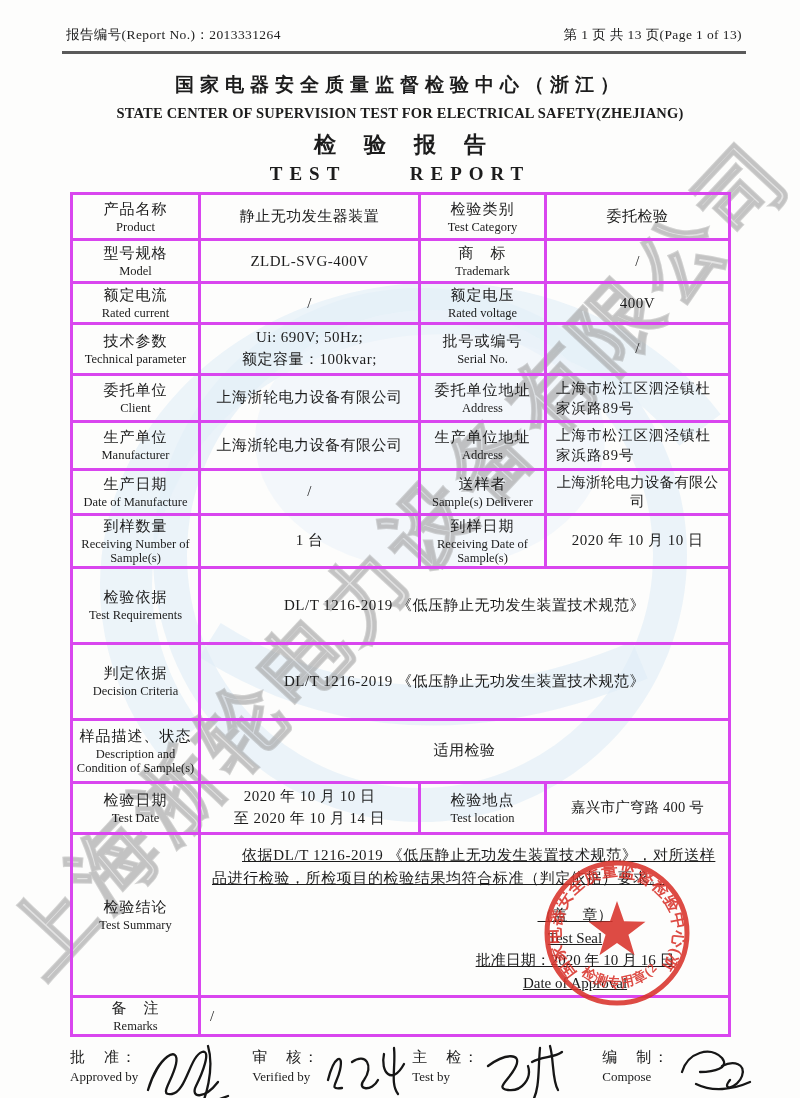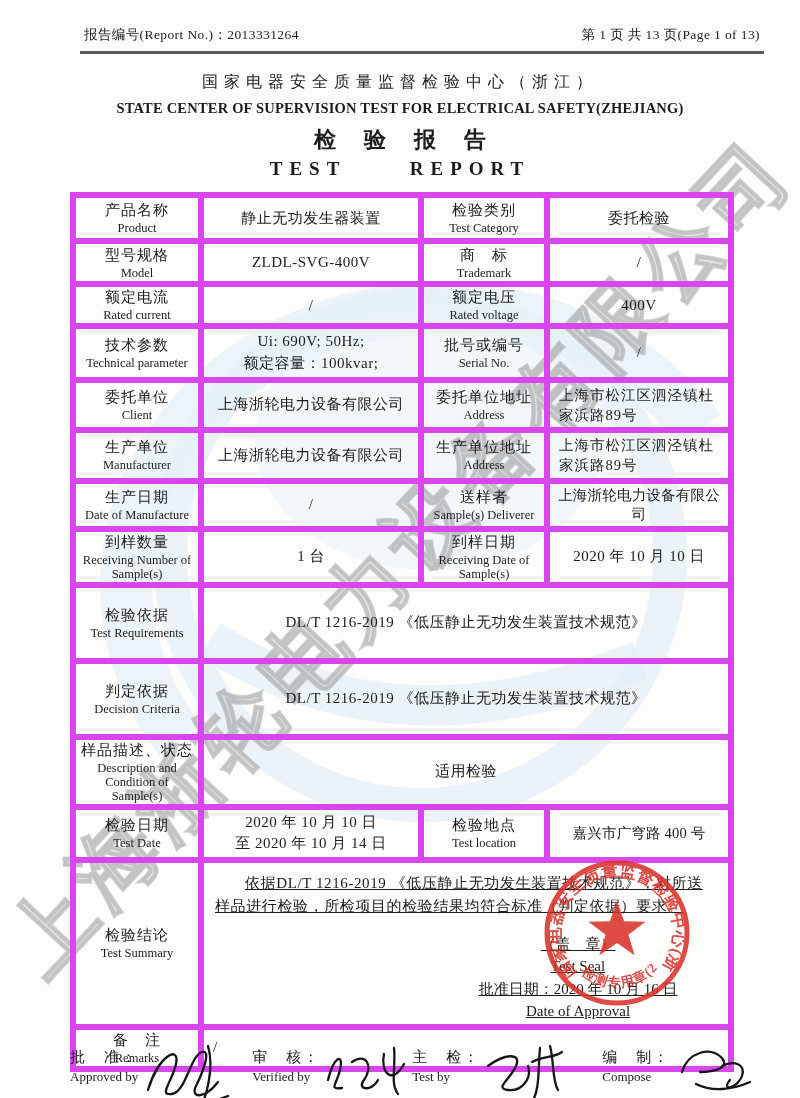--- a/index.html
+++ b/index.html
@@ -5,33 +5,33 @@
   html,body{margin:0;padding:0;background:#e8e8e8;}
   .page{position:relative;width:800px;height:1098px;background:#fdfdfc;overflow:hidden;
         font-family:"Liberation Serif","DejaVu Serif",serif;color:#1c1c1c;margin:0 auto;}
   
   .wm-blue{position:absolute;left:0;top:0;width:800px;height:1098px;pointer-events:none;}
   .wm-text{position:absolute;left:-170px;top:500px;width:1140px;text-align:center;
            font-size:84px;font-weight:700;letter-spacing:8px;white-space:nowrap;
            transform:rotate(-47deg);color:rgba(170,170,170,0.30);
            -webkit-text-stroke:2px rgba(150,150,150,0.42);pointer-events:none;}
   
-  .report-header{position:absolute;left:80px;top:22px;width:676px;border-bottom:3px solid #5a5a5a;
+  .report-header{position:absolute;left:62px;top:22px;width:676px;border-bottom:3px solid #5a5a5a;
                  padding:4px 4px 7px 4px;display:flex;justify-content:space-between;
                  font-size:13.5px;letter-spacing:0.4px;}
   
   .title-block{position:absolute;left:0;top:72px;width:800px;text-align:center;}
-  .org-cn{font-size:16px;font-weight:400;letter-spacing:6px;}
+  .org-cn{font-size:19px;font-weight:700;letter-spacing:6px;}
   .org-en{font-size:14.5px;font-weight:700;margin-top:7px;letter-spacing:0.2px;}
   .doc-cn{font-size:22px;font-weight:700;letter-spacing:28px;text-indent:28px;margin-top:8px;}
   .doc-en{font-size:19px;font-weight:700;letter-spacing:7px;word-spacing:52px;margin-top:3px;font-family:Liberation Serif, serif;}
   
   table.report{position:absolute;left:70px;top:192px;width:658px;border-collapse:collapse;
                table-layout:fixed;border:2px solid #383838;background:transparent;}
-  table.report td{border:6px solid #d946ef;vertical-align:middle;overflow:hidden;}
+  table.report td{border:3px solid #d946ef;vertical-align:middle;overflow:hidden;}
   td.lbl{text-align:center;padding:1px 3px;}
   td.lbl .cn{font-size:15px;letter-spacing:1px;}
   td.lbl .en{font-size:12.5px;line-height:1.12;margin-top:1px;}
   td.val{font-size:15px;text-align:center;padding:2px 6px;letter-spacing:0.5px;}
   td.val.left{text-align:left;padding-left:9px;}
   td.val .line{line-height:1.45;}
   td.val.addr{text-align:left;font-size:14.5px;line-height:1.4;letter-spacing:1px;padding-left:9px;}
   td.val.tight{font-size:14.5px;letter-spacing:0.2px;}
   
   .summary-cell{vertical-align:top !important;text-decoration:underline;}

